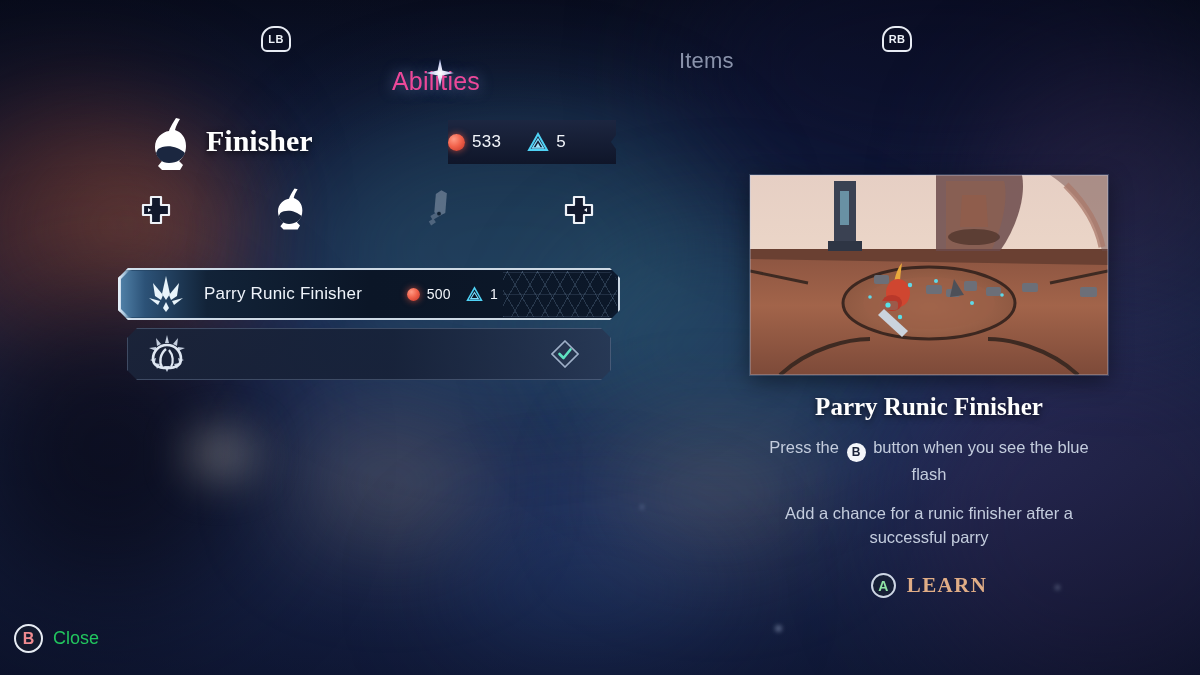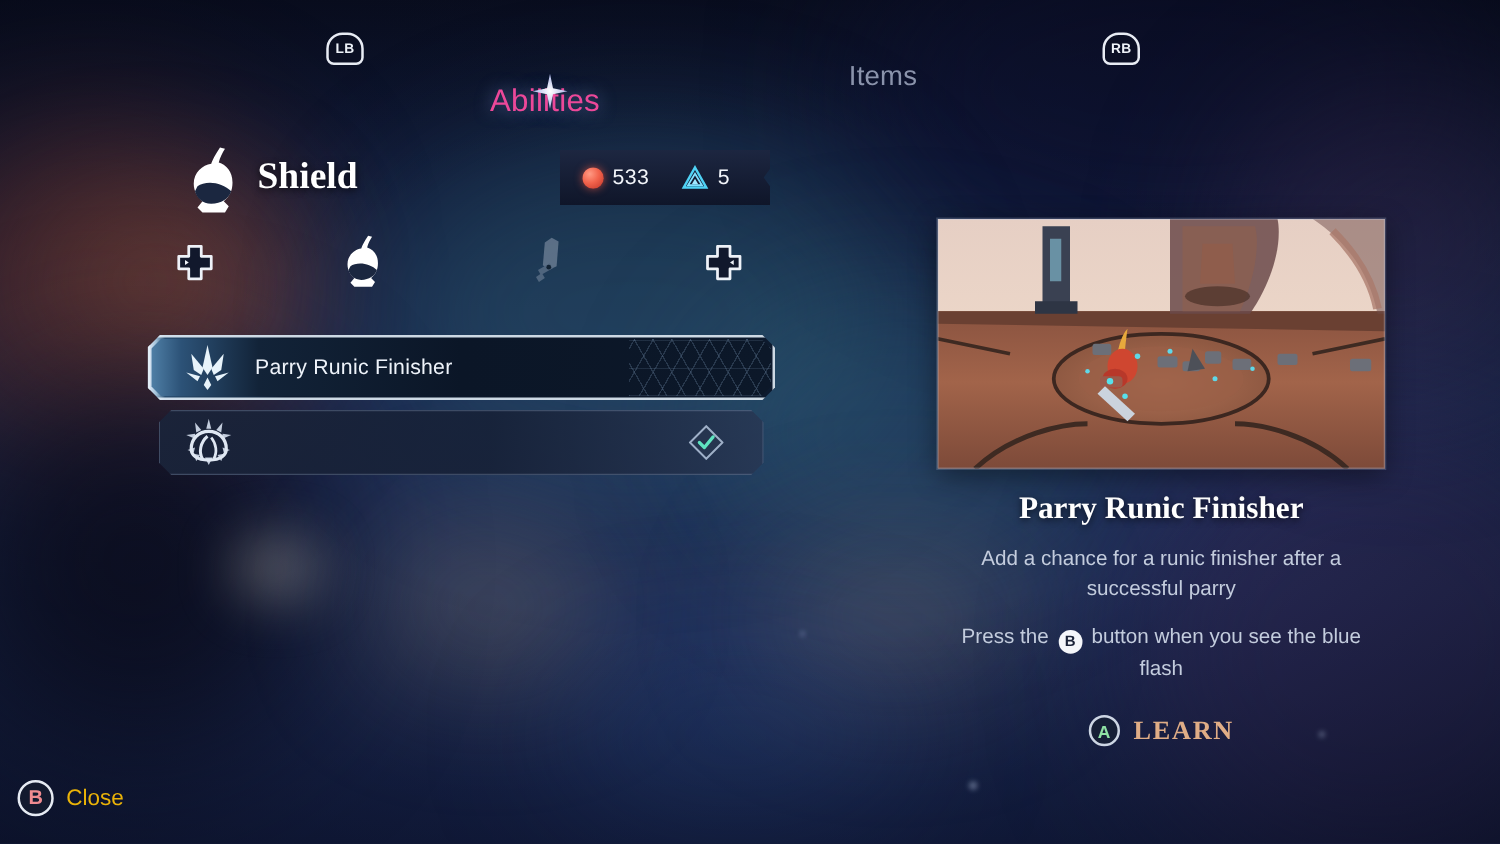--- a/index.html
+++ b/index.html
@@ -58,21 +58,21 @@
   #talents-helmet { position:absolute; left:0; top:-2px; width:46px; height:56px; }
   #talents-title {
     position:absolute; left:60px; top:6px;
     font-family:"Liberation Serif", serif; font-size:30px; font-weight:bold;
     color:#fff; text-shadow:0 2px 6px rgba(0,0,0,.7);
   }
   #currency-bar {
     position:absolute; left:302px; top:2px; width:168px; height:44px;
     background:linear-gradient(180deg, rgba(30,38,64,.85), rgba(14,19,38,.92));
     clip-path:polygon(0 0,100% 0,100% 34%,97% 50%,100% 66%,100% 100%,0 100%);
-    display:flex; align-items:center; gap:8px; padding-left:18px;
+    display:flex; align-items:center; gap:8px; 
   }
   .cur { display:flex; align-items:center; gap:7px; }
   .cur-val { color:#f2f5fa; font-size:17px; letter-spacing:.3px; }
   .orb {
     width:17px; height:17px; border-radius:50%;
     background:radial-gradient(circle at 34% 30%, #ff9a84 0%, #f2634c 45%, #bf3327 100%);
     box-shadow:0 0 7px rgba(240,90,70,.7);
   }
   
   #cat-row { position:absolute; left:140px; top:190px; width:470px; height:42px; }
@@ -178,21 +178,21 @@
   }
 
   
   #footer { position:absolute; left:14px; bottom:22px; display:flex; align-items:center; gap:10px; }
   .btn-b-close {
     width:29px; height:29px; border-radius:50%;
     border:2px solid #e6ebf3; background:#131a2e;
     color:#f08b90; font-size:16px; font-weight:bold;
     display:flex; align-items:center; justify-content:center;
   }
-  #close-label { font-size:18px; color:#eab308; }
+  #close-label { font-size:18px; color:#22c55e; }
 </style>
 </head>
 <body>
 
 <div id="bg">
   <div class="bg-base"></div>
   <div class="blob b-navytop"></div>
   <div class="blob b-red1"></div>
   <div class="blob b-red2"></div>
   <div class="blob b-teal1"></div>
@@ -224,21 +224,21 @@
       </defs>
     <path d="M15 1 L17.4 12.6 L29 15 L17.4 17.4 L15 29 L12.6 17.4 L1 15 L12.6 12.6 Z" fill="url(#spg)"></path>
   </svg>
 </div>
 
 <div id="talents-header">
   <svg id="talents-helmet" viewBox="0 0 46 56">
     <path d="M30 2 C26 8 24 12 23 15 C16 16 9 22 9 31 C9 37 12 42 16 45 L12 50 L16 54 L34 54 L37 49 L33 45 C38 41 40 36 40 30 C40 21 35 16 29 14 C30 10 32 6 34 3 Z" fill="#ffffff"></path>
     <path d="M12 33 C16 30 24 29 31 32 C34 33 37 35 39 37 C37 43 31 47 23 47 C16 47 11 42 10 37 Z" fill="#1b2740"></path>
   </svg>
-  <div id="talents-title">Shield</div>
+  <div id="talents-title">Finisher</div>
   <div id="currency-bar">
     <div class="cur">
       <div class="orb"></div>
       <span class="cur-val">533</span>
     </div>
     <div class="cur" style="margin-left:18px;">
       <svg width="22" height="20" viewBox="0 0 22 20">
         <path d="M11 2 L20 18 L2 18 Z" fill="none" stroke="#4fd2f5" stroke-width="2"></path>
         <path d="M11 7 L16.5 16 L5.5 16 Z" fill="none" stroke="#7fe0ff" stroke-width="1.4"></path>
         <path d="M11 11 L13.6 15.4 L8.4 15.4 Z" fill="#9fe8ff"></path>
@@ -280,20 +280,33 @@
       <g fill="#e8f4fb">
         <path d="M20 2 L24 20 L20 26 L16 20 Z"></path>
         <path d="M7 9 L17 21 L15 26 L9 22 Z"></path>
         <path d="M33 9 L23 21 L25 26 L31 22 Z"></path>
         <path d="M3 24 L14 27 L12 31 Z"></path>
         <path d="M37 24 L26 27 L28 31 Z"></path>
         <path d="M20 28 L23 34 L20 38 L17 34 Z"></path>
       </g>
     </svg>
     <div class="row-label">Parry Runic Finisher</div>
+    <div class="row-cost">
+      <div class="cur">
+        <div class="orb"></div>
+        <span class="cur-val">500</span>
+      </div>
+      <div class="cur" style="margin-left:6px;">
+        <svg width="17" height="16" viewBox="0 0 22 20">
+          <path d="M11 2 L20 18 L2 18 Z" fill="none" stroke="#4fd2f5" stroke-width="2"></path>
+          <path d="M11 8 L16 16 L6 16 Z" fill="none" stroke="#7fe0ff" stroke-width="1.4"></path>
+        </svg>
+        <span class="cur-val">1</span>
+      </div>
+    </div>
   </div>
 
   <div class="row norm">
     <div class="row-shape"></div>
     <svg class="row-icon" viewBox="0 0 40 40">
       <g fill="#c3cddd">
         <path d="M20 1 L22 9 L18 9 Z"></path>
           <path d="M31 4 L30 12 L26 10 Z"></path>
           <path d="M38 14 L31 17 L31 13 Z"></path>
         <path d="M9 4 L10 12 L14 10 Z"></path>
@@ -375,26 +388,26 @@
         <circle cx="160" cy="110" r="2.2"></circle>
           <circle cx="186" cy="106" r="2"></circle>
         <circle cx="222" cy="128" r="2"></circle>
           <circle cx="252" cy="120" r="1.8"></circle>
         <circle cx="120" cy="122" r="1.8"></circle>
       </g>
       <rect x="0" y="0" width="358" height="200" fill="none" stroke="rgba(190,205,235,.30)" stroke-width="2"></rect>
     </svg>
   </div>
   <div id="detail-title">Parry Runic Finisher</div>
-  <div id="detail-desc">Add a chance for a runic finisher after a successful parry</div>
   <div id="detail-hint">
     <span>Press the</span>
     <span class="btn-b-inline">B</span>
     <span>button when you see the blue flash</span>
   </div>
+  <div id="detail-desc">Add a chance for a runic finisher after a successful parry</div>
   <div id="learn-action">
     <div class="btn-a">A</div>
     <div id="learn-label">LEARN</div>
   </div>
 </div>
 
 <div id="footer">
   <div class="btn-b-close">B</div>
   <div id="close-label">Close</div>
 </div>

